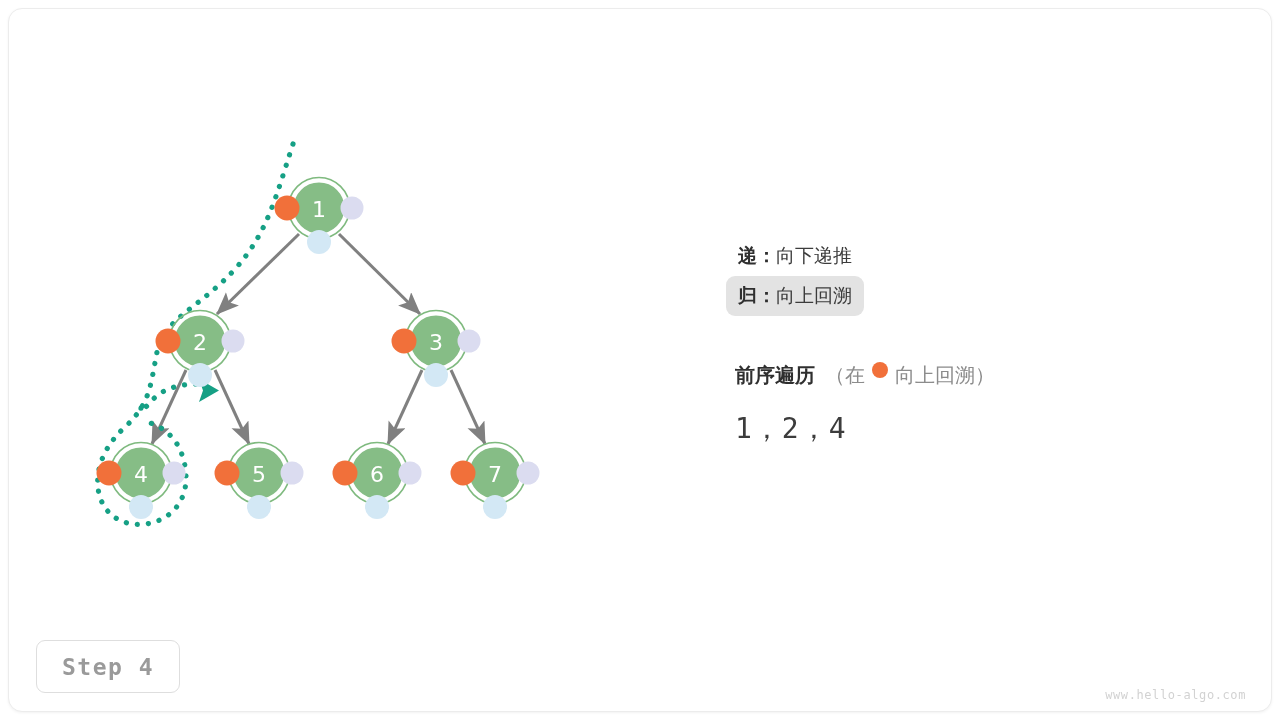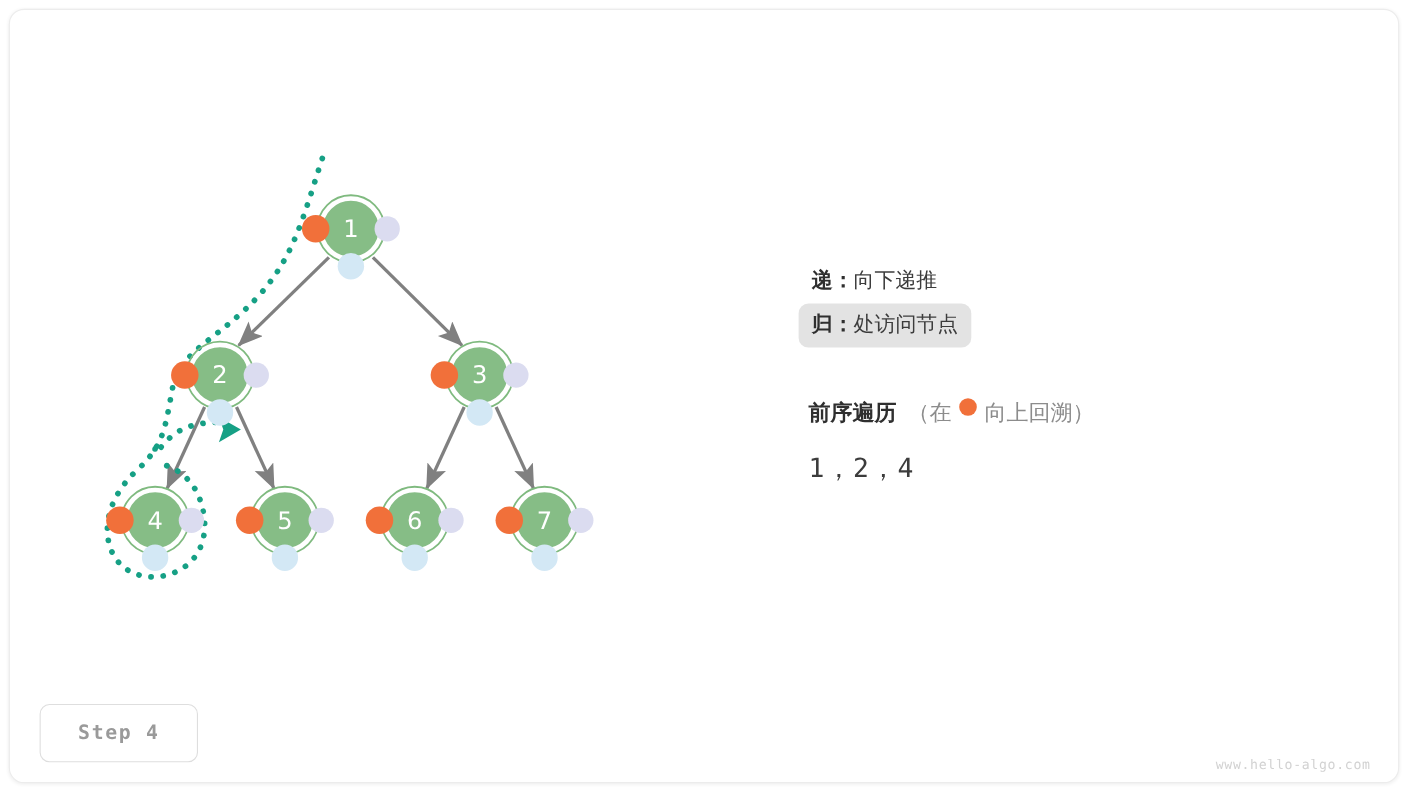--- a/index.html
+++ b/index.html
@@ -103,42 +103,42 @@
     border-radius: 50%;
     background: #f1703a;
     margin: 0 7px;
     vertical-align: middle;
   }
   .traverse-values {
     position: absolute;
     left: 735px;
     top: 410px;
     font-family: "DejaVu Sans Mono", "Liberation Mono", monospace;
-    font-size: 24px;
+    font-size: 28px;
     color: #3c3c3c;
     letter-spacing: 1px;
   }
   
   .step-badge {
     position: absolute;
     left: 36px;
     top: 640px;
     width: 144px;
     height: 53px;
     border: 1px solid #dedede;
     border-radius: 9px;
     background: #ffffff;
     display: flex;
     align-items: center;
     justify-content: center;
     box-sizing: border-box;
   }
   .step-badge span {
     font-family: "DejaVu Sans Mono", "Liberation Mono", monospace;
-    font-size: 18px;
+    font-size: 23px;
     font-weight: bold;
     color: #9a9a9a;
     letter-spacing: 1.5px;
   }
   
   .watermark {
     position: absolute;
     right: 34px;
     bottom: 18px;
     font-family: "DejaVu Sans Mono", "Liberation Mono", monospace;
@@ -256,21 +256,21 @@
     </g>
   </svg>
 
   <div class="legend">
     <div class="legend-line">
       <span class="lbl-key">递：</span>
       <span class="lbl-val">向下递推</span>
     </div>
     <div class="legend-line highlighted">
       <span class="lbl-key">归：</span>
-      <span class="lbl-val">处访问节点</span>
+      <span class="lbl-val">向上回溯</span>
     </div>
   </div>
 
   <div class="traverse-title">
     <span class="tt-main">前序遍历</span>
     <span class="tt-paren">（在</span>
     <span class="tt-dot"></span>
     <span class="tt-paren">向上回溯）</span>
   </div>
 

